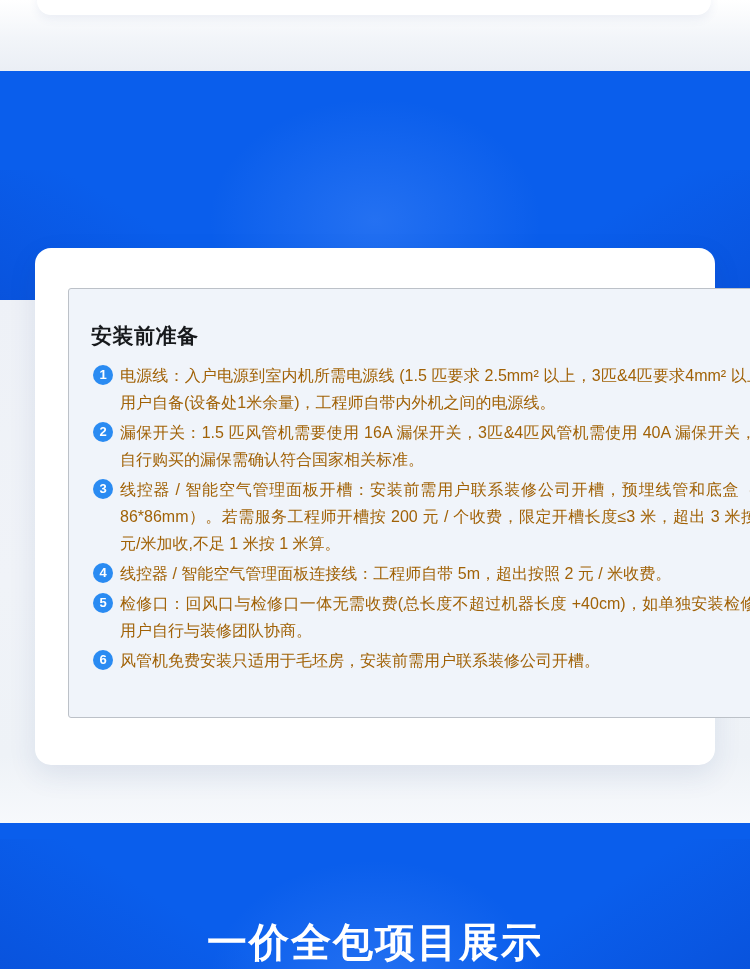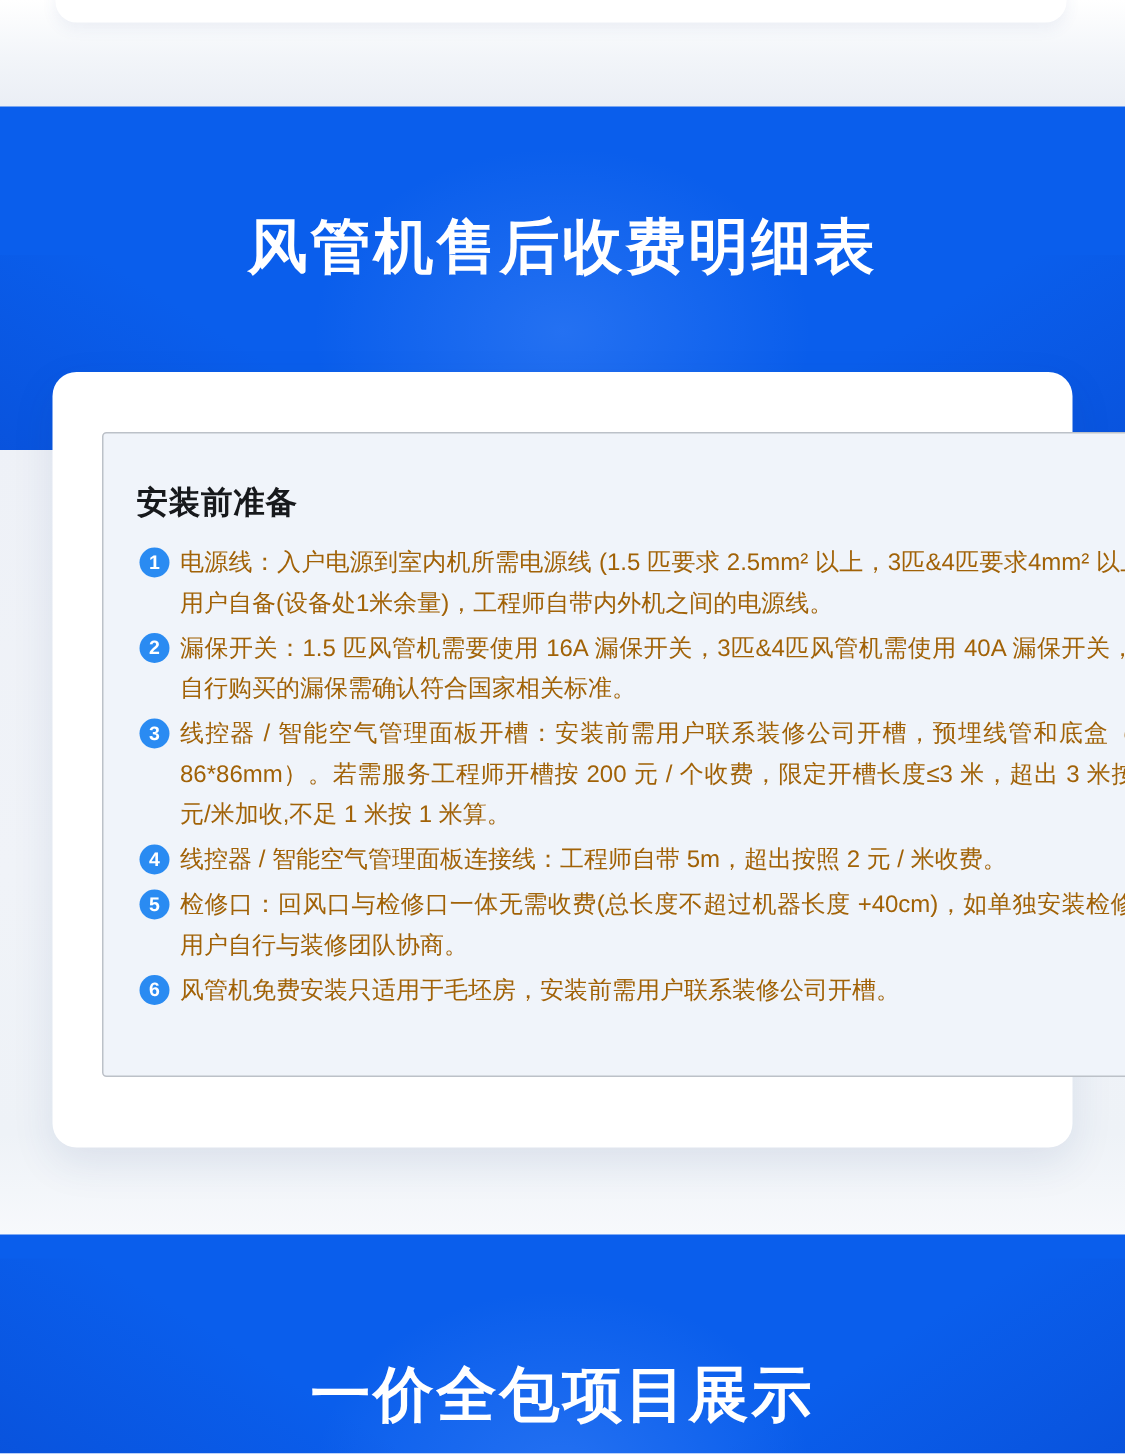--- a/index.html
+++ b/index.html
@@ -40,21 +40,21 @@
   .decor-wedge.right {
     right: 0;
     background: linear-gradient(-32deg, rgba(6, 58, 186, 0.30) 0%, rgba(6, 58, 186, 0) 55%);
   }
   .band-title {
     position: relative; z-index: 2;
     color: #ffffff; font-weight: 700; font-size: 40px; line-height: 48px;
     text-align: center; letter-spacing: 2px;
   }
   .band-top .band-title { padding-top: 70px; }
-  .band-bottom .band-title { padding-top: 52px; margin-top: 31px; }
+  .band-bottom .band-title { padding-top: 95px; }
 
   
   .main-card {
     position: absolute; left: 35px; top: 248px; width: 680px; height: 517px;
     background: #ffffff; border-radius: 16px; z-index: 3;
     box-shadow: 0 10px 28px rgba(40, 70, 130, 0.10);
   }
   .inner-panel {
     position: absolute; left: 33px; top: 40px; width: 742px; height: 430px;
     background: #f0f4fa; border: 1px solid #bcc1c8; border-radius: 3px;
@@ -86,21 +86,20 @@
 <body>
 
 <div>
 
   <div class="top-fragment"></div>
 
   <div class="band band-top">
     <div class="decor-glow"></div>
     <div class="decor-wedge left"></div>
     <div class="decor-wedge right"></div>
-    <div class="band-title">风管机售后收费明细表</div>
   </div>
 
   <div class="main-card">
     <div class="inner-panel">
       <div class="panel-heading">安装前准备</div>
       <ul class="prep-list">
         <li class="prep-item">
           <span class="num-badge">1</span>
           <span class="item-text">电源线：入户电源到室内机所需电源线 (1.5 匹要求 2.5mm² 以上，3匹&amp;4匹要求4mm² 以上) 需用户自备(设备处1米余量)，工程师自带内外机之间的电源线。</span>
         </li>

